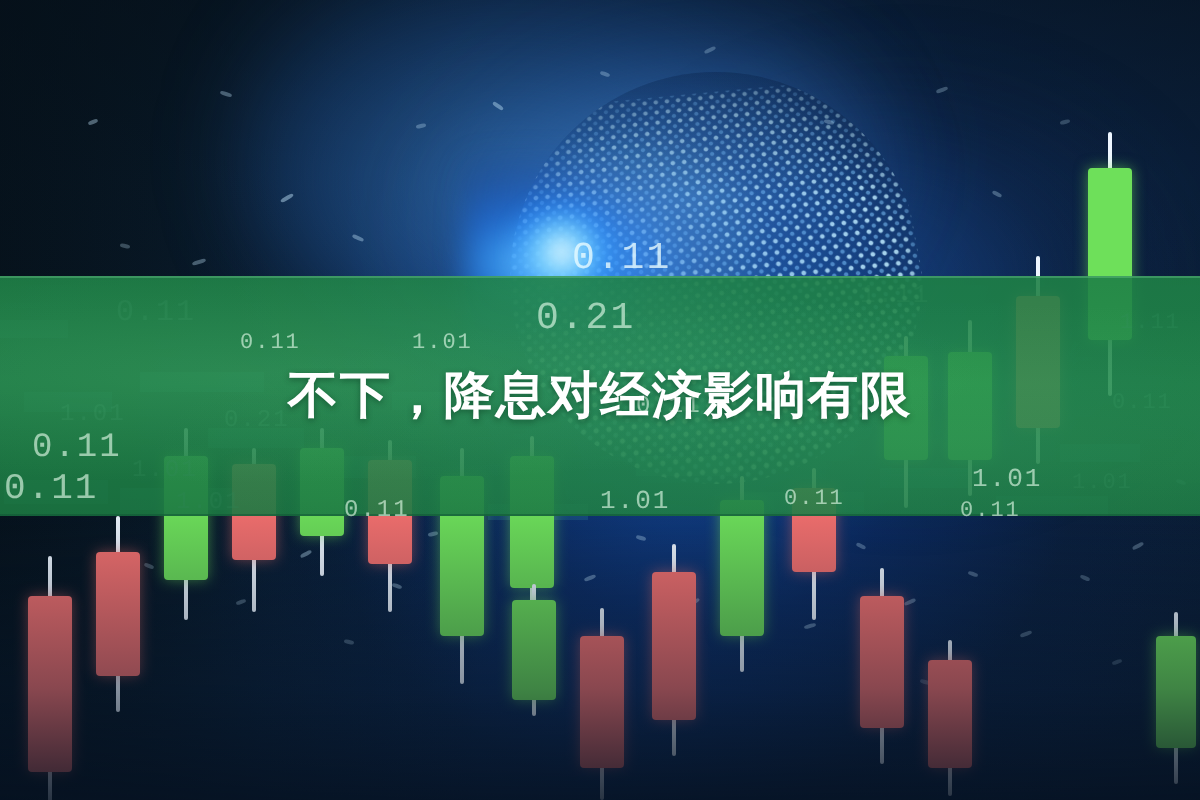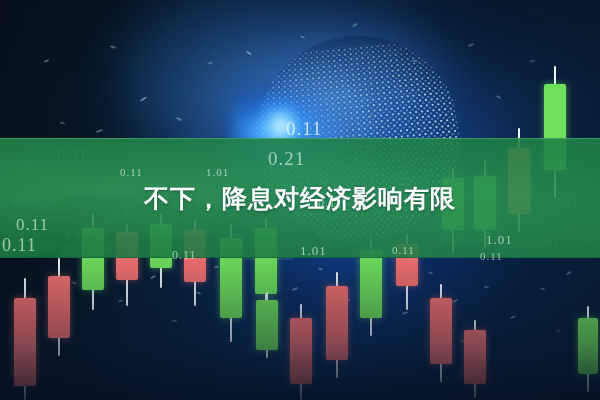--- a/index.html
+++ b/index.html
@@ -80,21 +80,21 @@
   
   .particles{position:absolute;inset:0;pointer-events:none;}
   .pt{position:absolute;background:rgba(200,235,255,.75);border-radius:40%;}
 
   
   .gridrect{position:absolute;background:rgba(70,190,200,.16);}
 
   
   .num{
     position:absolute;
-    font-family:Liberation Serif, serif;
+    font-family:Liberation Mono, monospace;
     color:rgba(215,245,255,.55);
     letter-spacing:1px;
     white-space:nowrap;
     user-select:none;
   }
   .num.dim{color:rgba(190,230,245,.3);}
   .num.bright{color:rgba(235,252,255,.78);}
   .num.ongreen{color:rgba(232,255,238,.62);}
 
   

